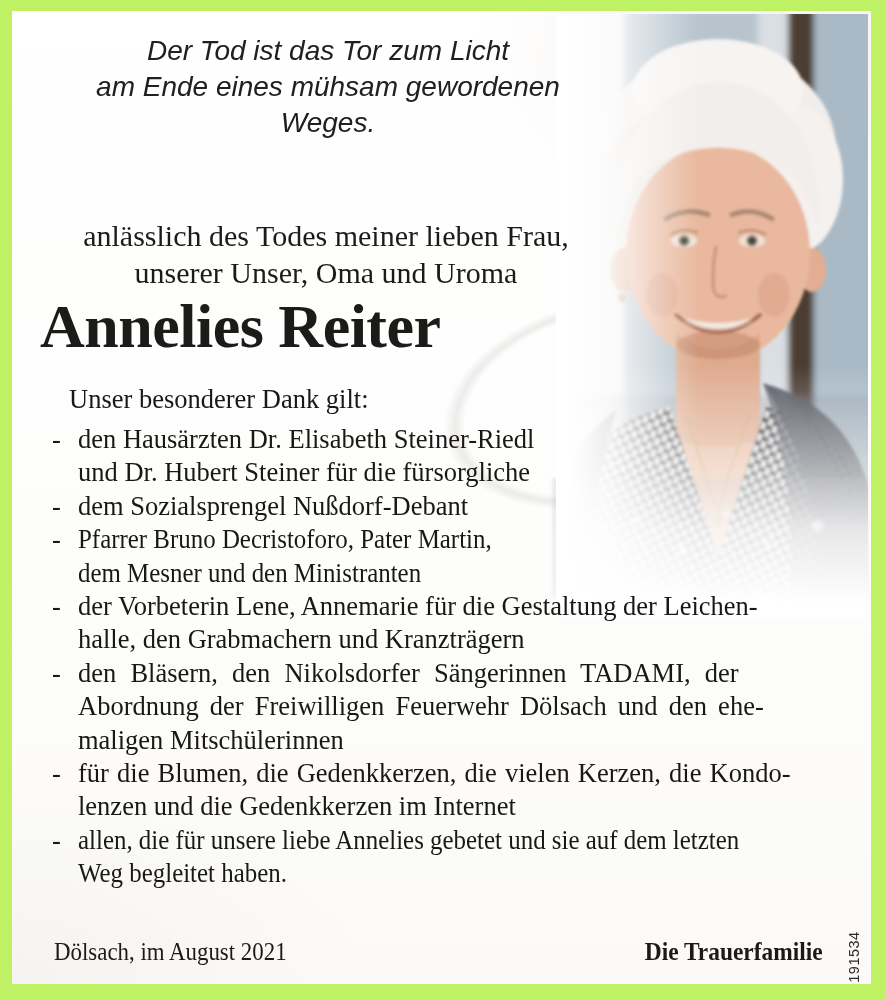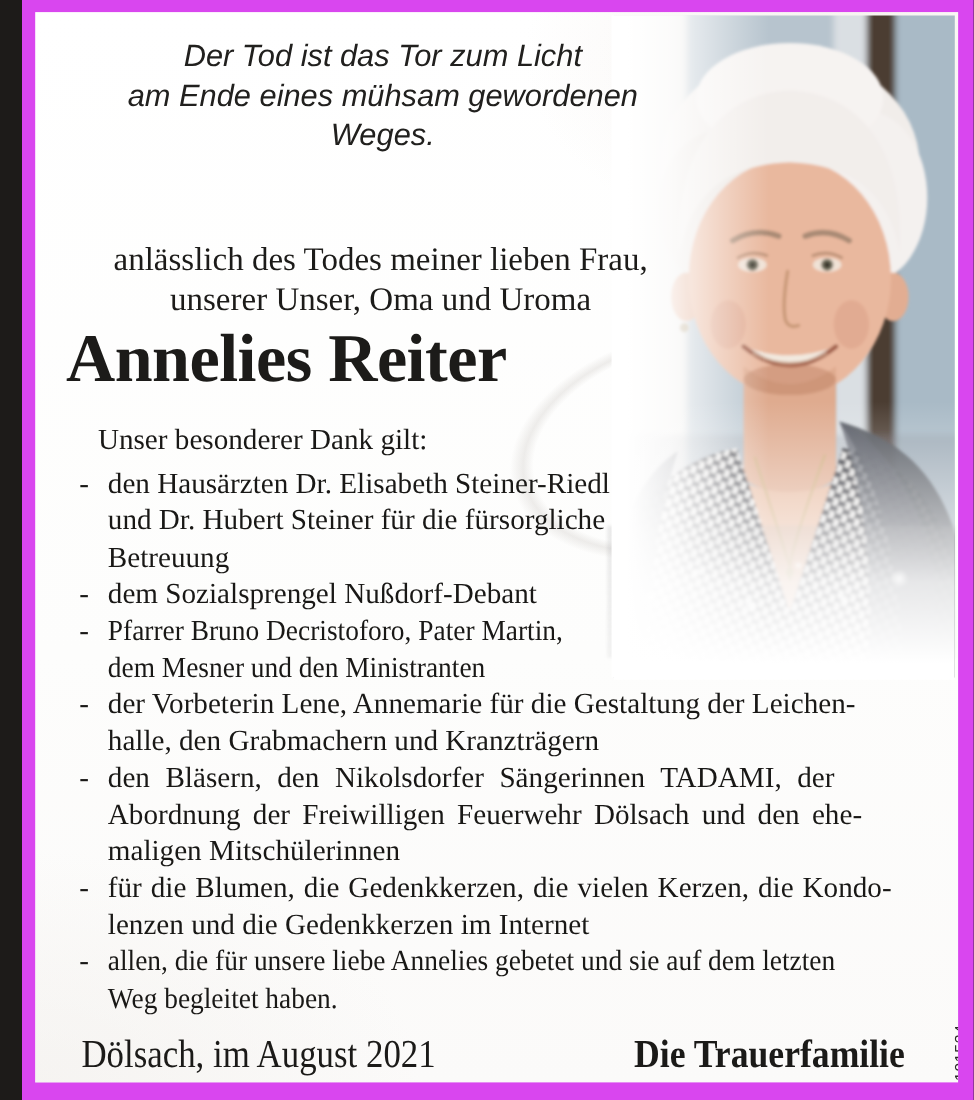--- a/index.html
+++ b/index.html
@@ -5,21 +5,21 @@
   * { margin:0; padding:0; box-sizing:border-box; }
   html,body { width:885px; height:1000px; }
   body {
     font-family:"Liberation Serif", serif;
     color:#1b1a18;
     background:#1d1b19;
     position:relative;
     overflow:hidden;
   }
   
-  .frame { position:absolute; inset:0; background:#d946ef;margin-left:20px; }
+  .frame { position:absolute; inset:0; background:#bef264; }
   .paper {
     position:absolute; left:12px; top:11px; right:14px; bottom:16px;
     background:
       radial-gradient(ellipse 420px 260px at 88% 4%, rgba(238,230,224,.55), rgba(238,230,224,0) 70%),
       radial-gradient(ellipse 500px 300px at 0% 100%, rgba(240,237,233,.5), rgba(240,237,233,0) 70%),
       linear-gradient(180deg,#ffffff 0%, #fdfdfc 60%, #fbfaf9 100%);
     overflow:hidden;
   }
   
   .swirl {
@@ -83,21 +83,21 @@
   .tline .mark { width:26px; flex:0 0 26px; }
   .tline .txt  { flex:1 1 auto; }
   .ws8 .txt { word-spacing:7.5px; }
   .ws5 .txt { word-spacing:4.5px; }
   .ws2 .txt { word-spacing:1.5px; }
   .cond .txt { transform:scaleX(.94); transform-origin:0 50%; }
   
   .footer {
     position:absolute; left:42px; right:48px; top:926px;
     display:flex; justify-content:space-between; align-items:baseline;
-    font-size:36px;
+    font-size:26px;
   }
   .place-date { transform:scaleX(.88); transform-origin:0 50%; }
   .signature  { font-weight:bold; transform:scaleX(.9); transform-origin:100% 50%; }
   .ref-number {
     position:absolute; left:814px; top:938px; width:56px;
     font-family:"Liberation Sans", sans-serif;
     font-size:14.5px; letter-spacing:.5px; color:#2b2a28; text-align:center;
     transform:rotate(-90deg);
   }
 </style>
@@ -209,24 +209,20 @@
 
       <div class="tline">
           <span class="mark">-</span>
           <span class="txt">den Hausärzten Dr. Elisabeth Steiner-Riedl</span>
         </div>
       <div class="tline">
           <span class="mark"></span>
           <span class="txt">und Dr. Hubert Steiner für die fürsorgliche</span>
         </div>
       <div class="tline">
-          <span class="mark"></span>
-          <span class="txt">Betreuung</span>
-        </div>
-      <div class="tline">
           <span class="mark">-</span>
           <span class="txt">dem Sozialsprengel Nußdorf-Debant</span>
         </div>
       <div class="tline cond">
           <span class="mark">-</span>
           <span class="txt">Pfarrer Bruno Decristoforo, Pater Martin,</span>
         </div>
       <div class="tline cond">
           <span class="mark"></span>
           <span class="txt">dem Mesner und den Ministranten</span>

